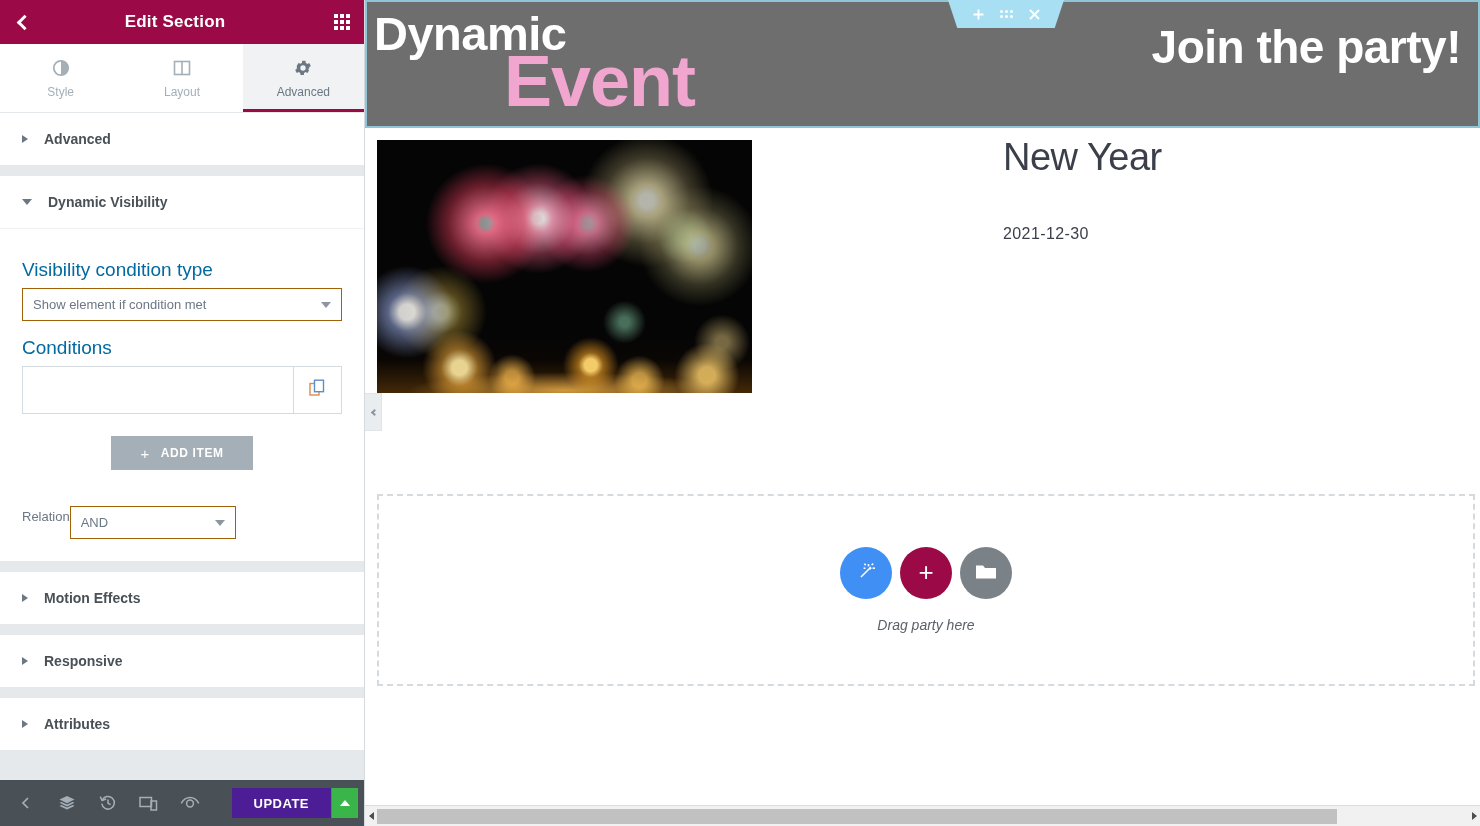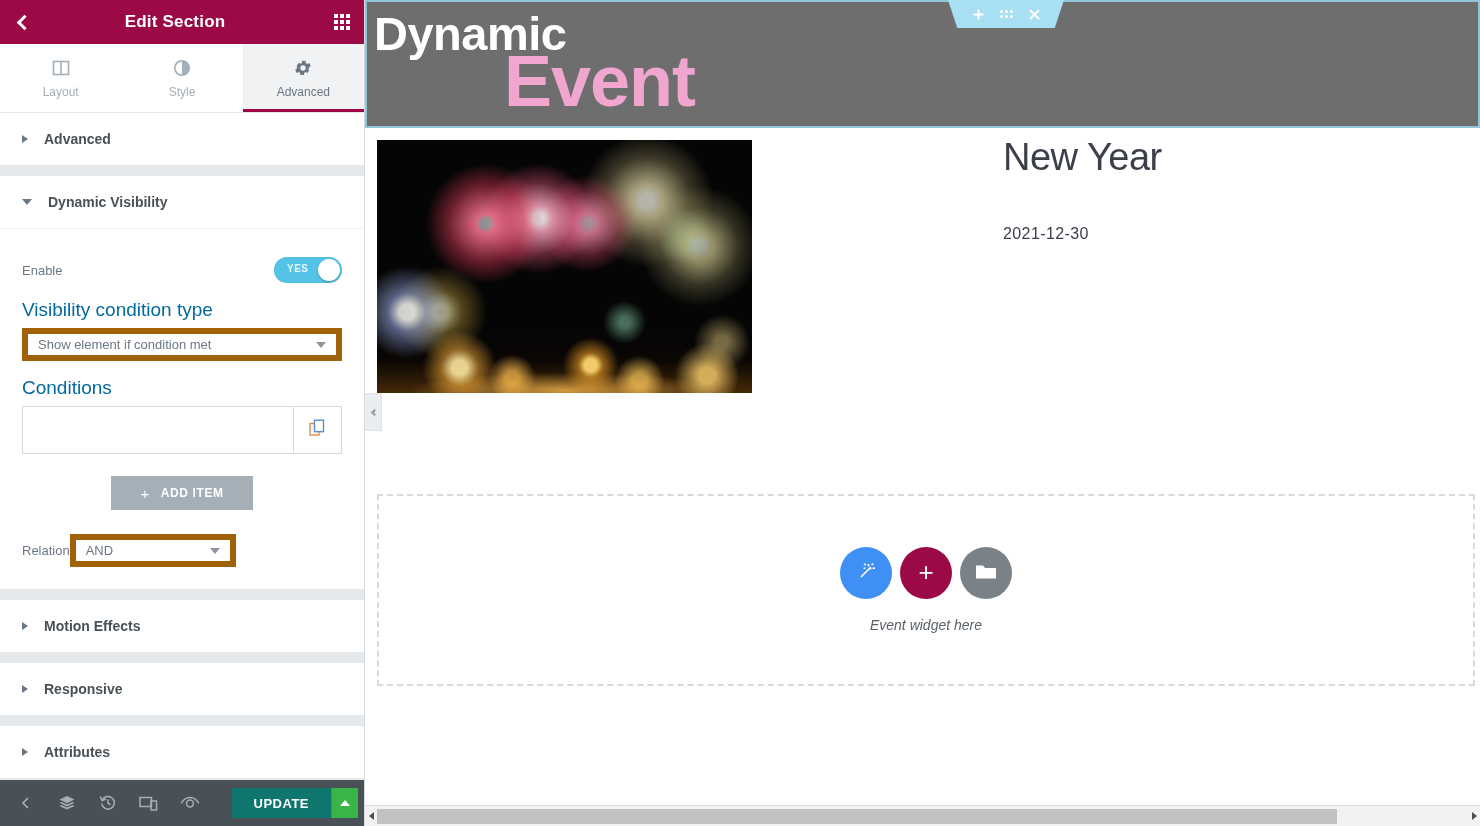--- a/index.html
+++ b/index.html
@@ -105,21 +105,21 @@
     width: 22px; height: 22px; border-radius: 50%;
     background: #fff; box-shadow: 0 1px 2px rgba(0,0,0,.25);
   }
   .switch .txt {
     position: absolute; left: 13px; top: 6px;
     font-size: 10px; color: #e5f6fc; font-weight: bold; letter-spacing: .5px;
   }
 
   .select {
     margin-top: 7px; width: 100%; height: 33px;
-    border: 6px solid #a16207; background: #fff;
+    border: 1px solid #a16207; background: #fff;
     display: flex; align-items: center; justify-content: space-between;
     padding: 0 10px; font-size: 13px; color: #6b7785; cursor: pointer;
   }
   .caret {
     width: 0; height: 0;
     border-left: 5px solid transparent; border-right: 5px solid transparent;
     border-top: 6px solid #8d96a0;
   }
 
   .cond-box {
@@ -138,36 +138,36 @@
     background: #a4afb7; color: #fff; border: 0;
     font-size: 12px; font-weight: bold; letter-spacing: .6px;
     font-family: inherit; cursor: pointer;
   }
   .add-item .plus { font-size: 15px; font-weight: normal; line-height: 1; }
 
   .relation-row {
     display: flex; align-items: center; 
     margin-top: 24px;
   }
-  .relation-row .select { margin-top: 0; width: 166px; }
+  .relation-row .select { margin-top: 12px; width: 166px; }
 
   
   #panel-footer {
     height: 46px; background: #495157; flex: none;
     display: flex; align-items: center; padding: 0 6px; gap: 2px;
   }
   .ftool {
     width: 39px; height: 46px;
     display: flex; align-items: center; justify-content: center;
     cursor: pointer;
   }
   .ftool svg { display: block; }
   #update-wrap { margin-left: auto; display: flex; height: 30px; }
   #update-btn {
-    background: #0f766e; color: #fff; border: 0;
+    background: #4c1d95; color: #fff; border: 0;
     font-family: inherit; font-size: 13px; font-weight: bold;
     letter-spacing: .5px; padding: 0 22px; cursor: pointer;
   }
   #update-caret {
     background: #39b54a; width: 27px; border: 0; border-left: 1px solid #2fa03f;
     display: flex; align-items: center; justify-content: center; cursor: pointer;
   }
   .caret-up-w {
     width: 0; height: 0;
     border-left: 5px solid transparent; border-right: 5px solid transparent;
@@ -317,35 +317,35 @@
             <i></i>
             <i></i>
             <i></i>
         </span>
       </div>
     </div>
 
     <div id="panel-tabs">
       <div class="tab">
         <span>
+          <svg width="20" height="20" viewBox="0 0 20 20">
+            <circle cx="10" cy="10" r="7.2" fill="none" stroke="#a4afb7" stroke-width="1.7"></circle>
+            <path d="M10 2.8 A7.2 7.2 0 0 1 10 17.2 Z" fill="#a4afb7"></path>
+          </svg>
+        </span>
+        <span>Style</span>
+      </div>
+      <div class="tab">
+        <span>
           <svg width="20" height="20" viewBox="0 0 20 20" fill="none" stroke="#a4afb7" stroke-width="1.6">
             <rect x="2.5" y="3.5" width="15" height="13"></rect>
               <line x1="10" y1="3.5" x2="10" y2="16.5"></line>
           </svg>
         </span>
         <span>Layout</span>
-      </div>
-      <div class="tab">
-        <span>
-          <svg width="20" height="20" viewBox="0 0 20 20">
-            <circle cx="10" cy="10" r="7.2" fill="none" stroke="#a4afb7" stroke-width="1.7"></circle>
-            <path d="M10 2.8 A7.2 7.2 0 0 1 10 17.2 Z" fill="#a4afb7"></path>
-          </svg>
-        </span>
-        <span>Style</span>
       </div>
       <div class="tab active">
         <span>
           <svg width="20" height="20" viewBox="0 0 24 24" fill="#6b7785">
             <path d="M19.4 13a7.6 7.6 0 0 0 0-2l2-1.5-2-3.4-2.4 1a7.6 7.6 0 0 0-1.7-1L15 3.4h-4l-.3 2.6a7.6 7.6 0 0 0-1.7 1l-2.4-1-2 3.4L4.6 11a7.6 7.6 0 0 0 0 2l-2 1.5 2 3.4 2.4-1c.5.4 1.1.8 1.7 1l.3 2.6h4l.3-2.6c.6-.3 1.2-.6 1.7-1l2.4 1 2-3.4-2-1.5zM12 15.2A3.2 3.2 0 1 1 12 8.8a3.2 3.2 0 0 1 0 6.4z"></path>
           </svg>
         </span>
         <span>Advanced</span>
       </div>
     </div>
@@ -360,27 +360,20 @@
       </div>
       <div class="acc-sep"></div>
 
       <div class="accordion">
         <div class="acc-head open">
           <span class="tri"></span>
           <span class="acc-title">Dynamic Visibility</span>
         </div>
         <div class="acc-body">
 
-          <div class="ctl-row">
-            <span class="ctl-label">Enable</span>
-            <span class="switch">
-              <span class="txt">YES</span>
-              <span class="knob"></span>
-            </span>
-          </div>
 
           <span class="ctl-label-block">Visibility condition type</span>
           <div class="select">
             <span>Show element if condition met</span>
             <span class="caret"></span>
           </div>
 
           <span class="ctl-label-block">Conditions</span>
           <div class="cond-box">
             <div class="field"></div>
@@ -517,20 +510,21 @@
             <line x1="2" y1="2" x2="11" y2="11"></line>
             <line x1="11" y1="2" x2="2" y2="11"></line>
           </svg>
         </span>
       </div>
 
       <div id="hero-left">
         <div id="hero-upcoming">Dynamic</div>
         <div id="hero-event">Event</div>
       </div>
+      <div id="hero-right">Join the party!</div>
     </div>
 
     <div id="content">
       <div id="event-image"></div>
       <div id="event-title">New Year</div>
       <div id="event-date">2021-12-30</div>
 
       <div id="dropzone">
         <div id="dz-buttons">
           <button class="dz-btn dz-ai">
@@ -550,21 +544,21 @@
             <span class="p">+</span>
           </button>
           <button class="dz-btn dz-folder">
             <span>
               <svg width="24" height="19" viewBox="0 0 24 19" fill="#fff">
                 <path d="M2 3.5h7l2 2.4h11v10.6H2z"></path>
               </svg>
             </span>
           </button>
         </div>
-        <div id="dz-label">Event widget here</div>
+        <div id="dz-label">Drag party here</div>
       </div>
     </div>
 
     <div id="hscroll">
       <div class="sb-arrow">
         <span class="tri-l"></span>
       </div>
       <div id="sb-track">
         <div id="sb-thumb"></div>
       </div>

